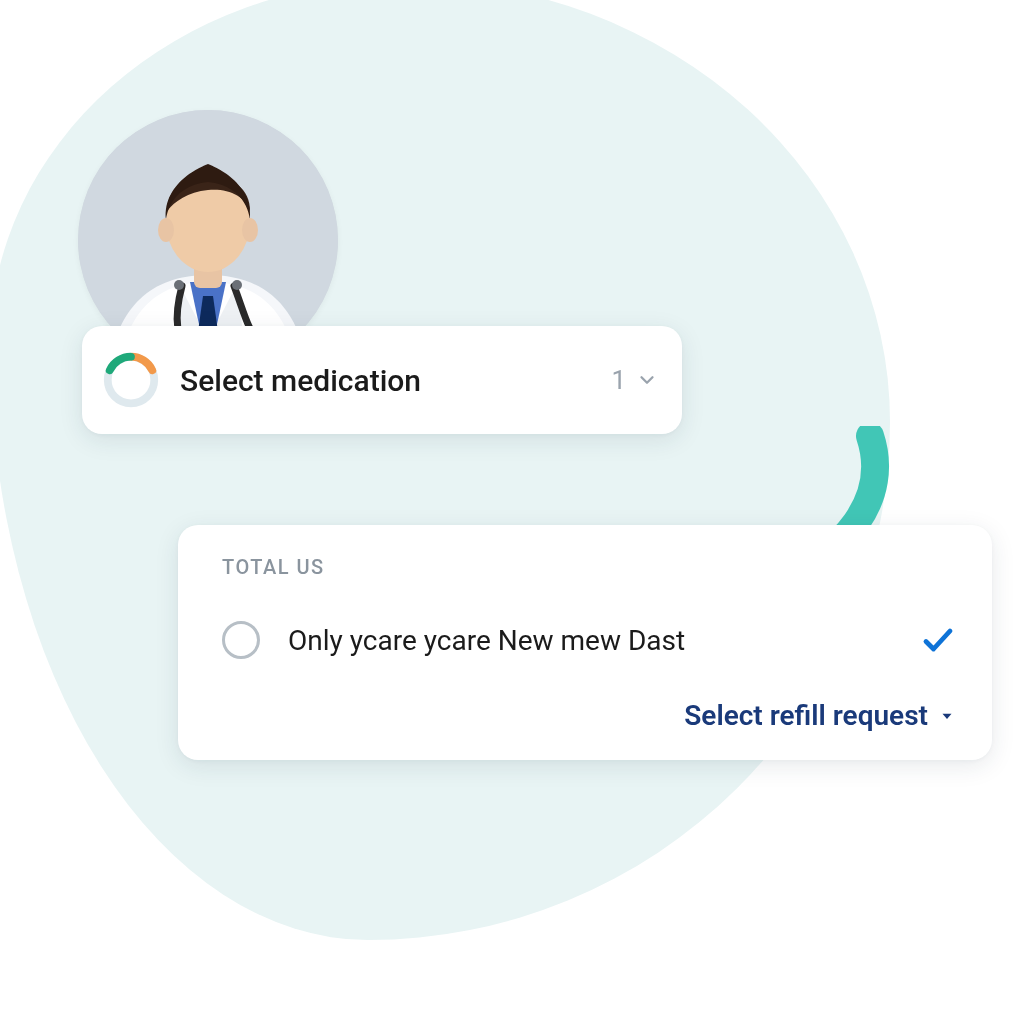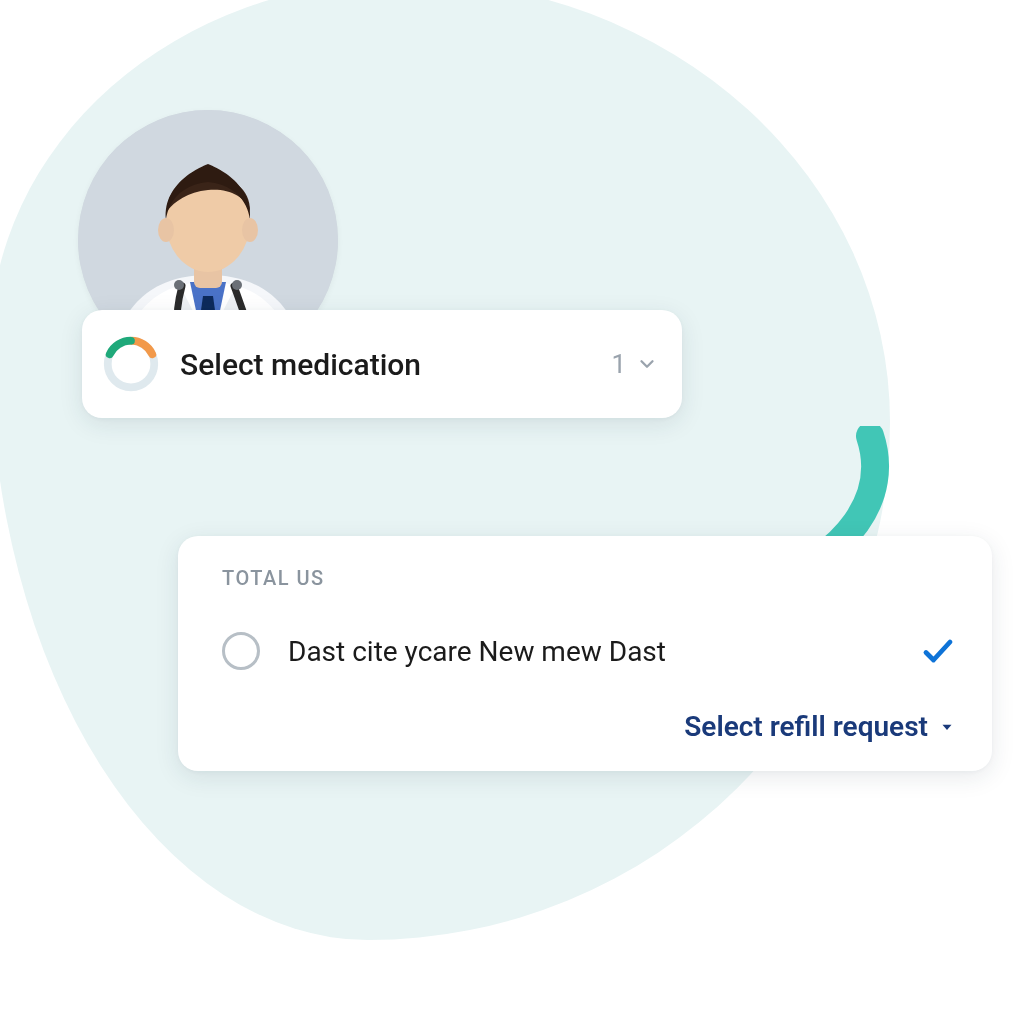--- a/index.html
+++ b/index.html
@@ -33,21 +33,21 @@
   .avatar svg { width: 100%; height: 100%; display: block; }
 
   
   .card {
     position: absolute;
     background: #ffffff;
     border-radius: 20px;
     box-shadow: 0 6px 24px rgba(30,50,70,0.10), 0 1px 4px rgba(30,50,70,0.04);
   }
   .card1 {
-    top: 310px;
+    top: 326px;
     left: 82px;
     width: 600px;
     height: 108px;
     display: flex;
     align-items: center;
     padding: 0 24px 0 18px;
   }
   .progress-ring { width: 62px; height: 62px; flex: none; margin-right: 18px; }
   .card1 .label { font-size: 30px; font-weight: 500; color: #1b1b1b; flex: 1; }
   .card1 .qty { font-size: 26px; color: #9aa3ad; margin-right: 10px; }
@@ -58,21 +58,21 @@
     position: absolute;
     top: 426px;
     left: 640px;
     width: 260px;
     height: 220px;
     pointer-events: none;
   }
 
   
   .card2 {
-    top: 536px;
+    top: 525px;
     left: 178px;
     width: 814px;
     padding: 30px 36px 28px 44px;
   }
   .card2 .header {
     font-size: 20px;
     letter-spacing: 1.5px;
     color: #8a949e;
     font-weight: 500;
     margin-bottom: 42px;
@@ -147,21 +147,21 @@
 
   <svg class="arrow" viewBox="0 0 260 220">
     <path d="M230 10 C 250 70, 210 130, 120 162" stroke="#41c6b6" stroke-width="28" fill="none" stroke-linecap="round"></path>
     <path d="M68 130 L64 210 L156 186 Z" fill="#41c6b6"></path>
   </svg>
 
   <div class="card card2">
     <div class="header">TOTAL US</div>
     <div class="row">
       <div class="radio"></div>
-      <div class="row-label">Dast cite ycare New mew Dast</div>
+      <div class="row-label">Only ycare ycare New mew Dast</div>
       <svg class="check" width="36" height="36" viewBox="0 0 24 24">
         <path d="M4 13 L9 18 L20 6" stroke="#0e73d7" stroke-width="3.2" fill="none" stroke-linecap="round" stroke-linejoin="round"></path>
       </svg>
     </div>
     <div class="action-row">
       <span class="action-link">Select refill request</span>
       <svg class="caret" width="18" height="18" viewBox="0 0 24 24">
         <path d="M6 9 L12 16 L18 9 Z" fill="currentColor"></path>
       </svg>
     </div>

